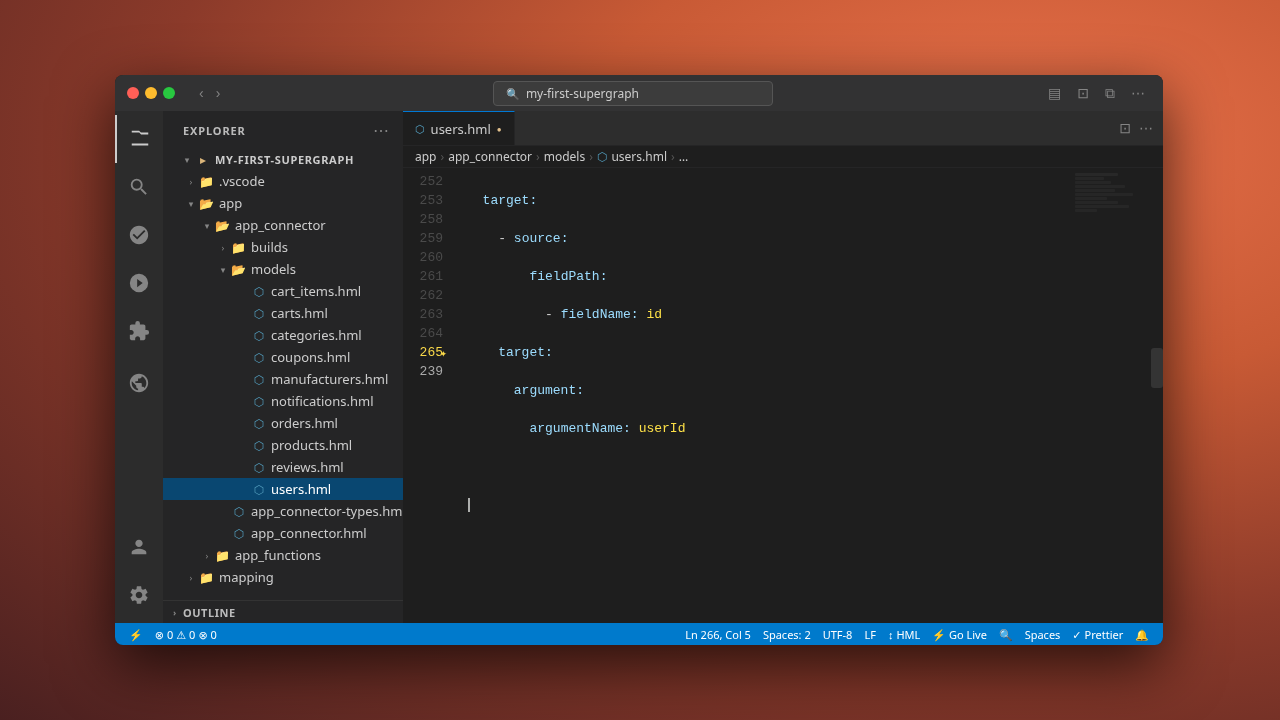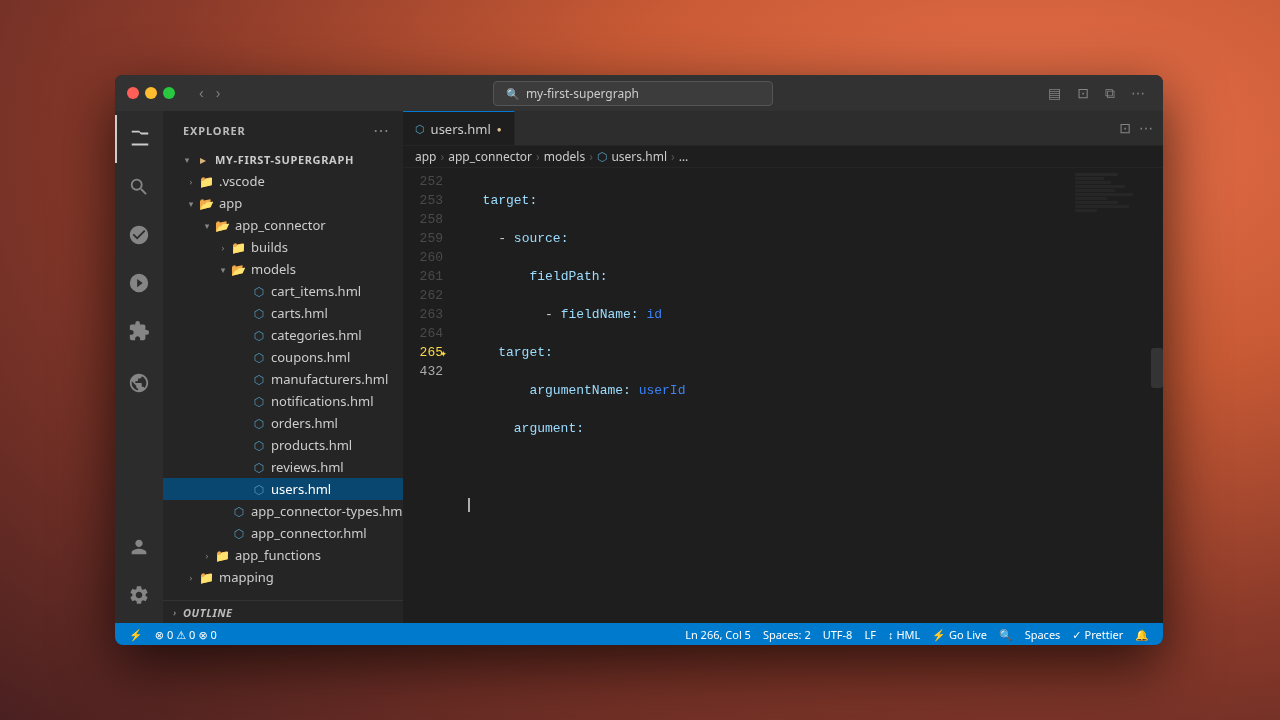--- a/index.html
+++ b/index.html
@@ -236,21 +236,20 @@
       display: flex;
       align-items: center;
       height: 22px;
       padding: 0 8px 0 4px;
       cursor: pointer;
       color: #bbb;
       font-size: 11px;
       font-weight: 700;
       text-transform: uppercase;
       letter-spacing: 0.05em;
-      font-style: italic;
     }
 
     
     .editor-area {
       flex: 1;
       display: flex;
       flex-direction: column;
       overflow: hidden;
     }
 
@@ -351,21 +350,21 @@
     .code-content::-webkit-scrollbar-thumb { background: #424242; }
 
     .code-line {
       display: flex;
       align-items: center;
       min-height: 19px;
     }
 
     
     .c-key { color: #9cdcfe; }
-    .c-val { color: #3b82f6; }
+    .c-val { color: #fde047; }
     .c-op { color: #d4d4d4; }
 
     .cursor-line {
       display: inline-block;
       width: 2px;
       height: 14px;
       background: #aeafad;
       animation: blink 1s step-end infinite;
       vertical-align: middle;
       margin-left: 1px;
@@ -676,31 +675,31 @@
           <div>252</div>
           <div>253</div>
           <div>258</div>
           <div>259</div>
           <div>260</div>
           <div>261</div>
           <div>262</div>
           <div>263</div>
           <div>264</div>
           <div style="color:#f9d849; position:relative;">265 <span style="position:absolute; right:-4px; top:2px; font-size:12px;">✦</span></div>
-          <div style="color:#aaa;">432</div>
+          <div style="color:#aaa;">239</div>
         </div>
 
         <div class="code-content">
 <div class="code-line"><span>  </span><span class="c-key">target:</span></div>
 <div class="code-line"><span>    </span><span class="c-op">- </span><span class="c-key">source:</span></div>
 <div class="code-line"><span>        </span><span class="c-key">fieldPath:</span></div>
 <div class="code-line"><span>          </span><span class="c-op">- </span><span class="c-key">fieldName: </span><span class="c-val">id</span></div>
 <div class="code-line"><span>    </span><span class="c-key">target:</span></div>
+<div class="code-line"><span>      </span><span class="c-key">argument:</span></div>
 <div class="code-line"><span>        </span><span class="c-key">argumentName: </span><span class="c-val">userId</span></div>
-<div class="code-line"><span>      </span><span class="c-key">argument:</span></div>
 <div class="code-line"></div>
 <div class="code-line"><span class="cursor-line"></span></div>
         </div>
 
         <div class="minimap">
           <div class="minimap-lines">
             <div class="minimap-line" style="width:60%; opacity:0.6;"></div>
             <div class="minimap-line" style="width:40%; opacity:0.5;"></div>
             <div class="minimap-line" style="width:50%; opacity:0.5;"></div>
             <div class="minimap-line" style="width:70%; opacity:0.5;"></div>

